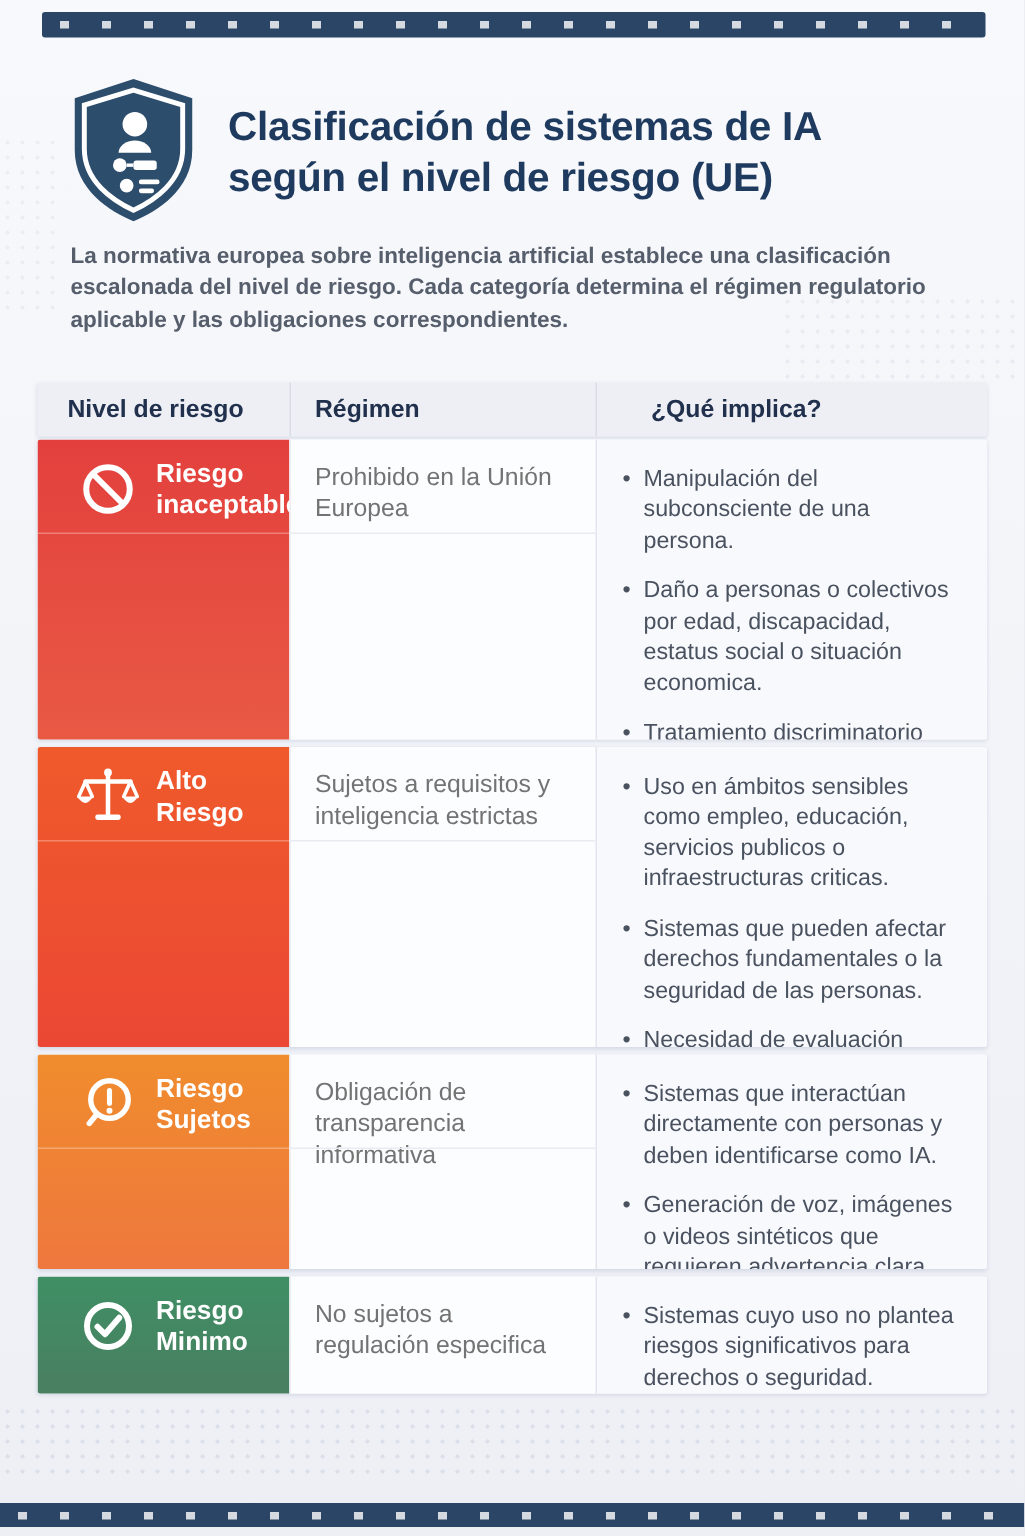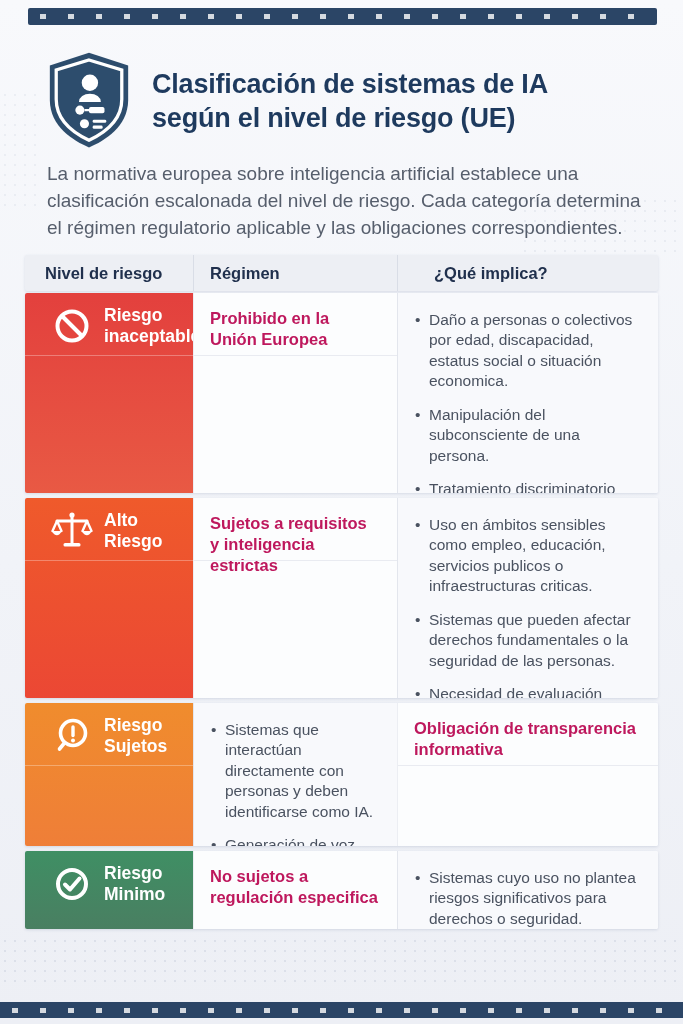--- a/index.html
+++ b/index.html
@@ -27,21 +27,21 @@
   }
   .deco-bar.top { top:8px; left:28px; right:26px; height:17px; }
   .deco-bar.bottom { top:1002px; left:0; right:0; height:16px; border-radius:0; }
 
   
   .brand { position:absolute; top:50px; left:42px; right:24px; display:flex; align-items:center; gap:16px; }
   .logo { flex:0 0 auto; width:94px; height:102px; }
   h1 { font-size:27px; line-height:1.26; color:#1e3a5e; font-weight:bold; letter-spacing:-.2px; }
 
   .intro { position:absolute; top:160px; left:47px; width:596px;
-    font-size:19px; line-height:1.43; color:#565e6c; }
+    font-size:15px; line-height:1.43; color:#565e6c;font-weight:bold; }
 
   
   .tbl { position:absolute; top:255px; left:25px; width:633px; }
   .strip { border-radius:2px; box-shadow:0 1px 3px rgba(45,65,110,.14); overflow:hidden; }
   .thead { display:grid; grid-template-columns:168px 204px 1fr; height:36px;
     background:#edeff4; margin-bottom:2px; }
   .thead .hcell { display:flex; align-items:center; font-size:16.5px; font-weight:bold; color:#20304d; }
   .hcell.c1 { padding-left:20px; }
   .hcell.c2 { padding-left:16px; border-left:1px solid #d9dde6; }
   .hcell.c3 { padding-left:36px; border-left:1px solid #d9dde6; }
@@ -51,21 +51,21 @@
   .cell { position:relative; }
   .level { color:#fff;padding-left:12px; }
   .level-head { display:flex; align-items:center; gap:10px; padding:12px 8px 0 13px; }
   .ricon { flex:0 0 auto; width:44px; height:42px; display:flex; align-items:center; justify-content:center; }
   .level-label span { display:block; font-size:17.5px; font-weight:bold; line-height:1.18; }
   .trow.lined .level::after { content:""; position:absolute; left:0; right:0; top:62px; height:1px;
     background:rgba(255,255,255,.30); }
   .regimen { background:#fcfdfe; border-left:1px solid #eceef3; }
   .trow.lined .regimen::after { content:""; position:absolute; left:0; right:0; top:62px; height:1px;
     background:#e9ebf1; }
-  .regimen-text { padding:15px 18px 0 16px; font-size:16.5px; font-weight:bold; color:#be185d; line-height:1.28; }
+  .regimen-text { padding:15px 18px 0 16px; font-size:16.5px; font-weight:normal; color:#737373; line-height:1.28; }
   .impl { background:#f8f9fc; border-left:1px solid #e3e6ed; }
   .impl-list { list-style:none; padding:17px 14px 0 17px; }
   .impl-list li { position:relative; padding-left:14px; margin-bottom:13px;
     font-size:15.5px; line-height:1.32; color:#4a5260; }
   .impl-list li::before { content:"•"; position:absolute; left:0; top:0; color:#4a5260; }
   svg .wl { stroke:#fff; fill:none; stroke-linecap:round; }
 </style>
 </head>
 <body>
 
@@ -120,22 +120,22 @@
             <span>Riesgo</span>
             <span>inaceptable</span>
           </span>
         </div>
       </div>
       <div class="cell regimen">
         <div class="regimen-text">Prohibido en la Unión Europea</div>
       </div>
       <div class="cell impl">
         <ul class="impl-list">
+          <li>Manipulación del subconsciente de una persona.</li>
           <li>Daño a personas o colectivos por edad, discapacidad, estatus social o situación economica.</li>
-          <li>Manipulación del subconsciente de una persona.</li>
           <li>Tratamiento discriminatorio mediante sistemas de puntuación social, entre otros.</li>
         </ul>
       </div>
     </div>
 
     <div class="trow strip lined" style="height:200px">
       <div class="cell level" style="background: linear-gradient(rgb(239, 90, 43), rgb(234, 66, 55));">
         <div class="level-head">
           <span class="ricon">
             <svg viewBox="0 0 44 42" width="44" height="42">
@@ -177,28 +177,28 @@
               <line class="wl" x1="21" y1="11" x2="21" y2="19.5" stroke-width="3.4"></line>
               <circle cx="21" cy="24.5" r="2" fill="#fff"></circle>
             </svg>
           </span>
           <span class="level-label">
             <span>Riesgo</span>
             <span>Sujetos</span>
           </span>
         </div>
       </div>
+      <div class="cell regimen">
+        <div class="regimen-text">Obligación de transparencia informativa</div>
+      </div>
       <div class="cell impl">
         <ul class="impl-list">
           <li>Sistemas que interactúan directamente con personas y deben identificarse como IA.</li>
           <li>Generación de voz, imágenes o videos sintéticos que requieren advertencia clara.</li>
         </ul>
-      </div>
-      <div class="cell regimen">
-        <div class="regimen-text">Obligación de transparencia informativa</div>
       </div>
     </div>
 
     <div class="trow strip" style="height:78px; margin-bottom:0">
       <div class="cell level" style="background: linear-gradient(rgb(63, 143, 100), rgb(75, 124, 97));">
         <div class="level-head">
           <span class="ricon">
             <svg viewBox="0 0 40 40" width="40" height="40">
               <circle class="wl" cx="20" cy="20" r="14" stroke-width="4"></circle>
               <polyline class="wl" points="13,20.5 18,25.5 27.5,14.5" stroke-width="4" fill="none" stroke-linejoin="round"></polyline>

